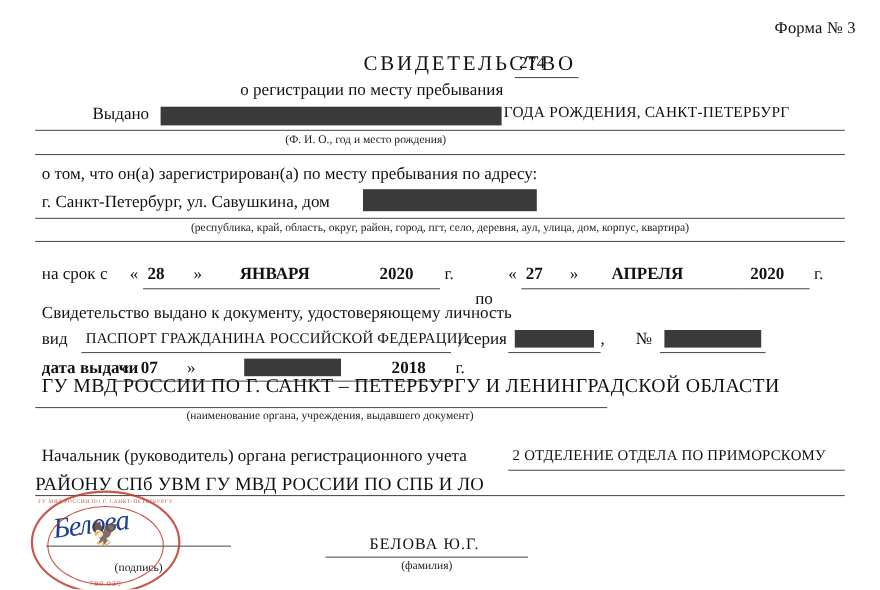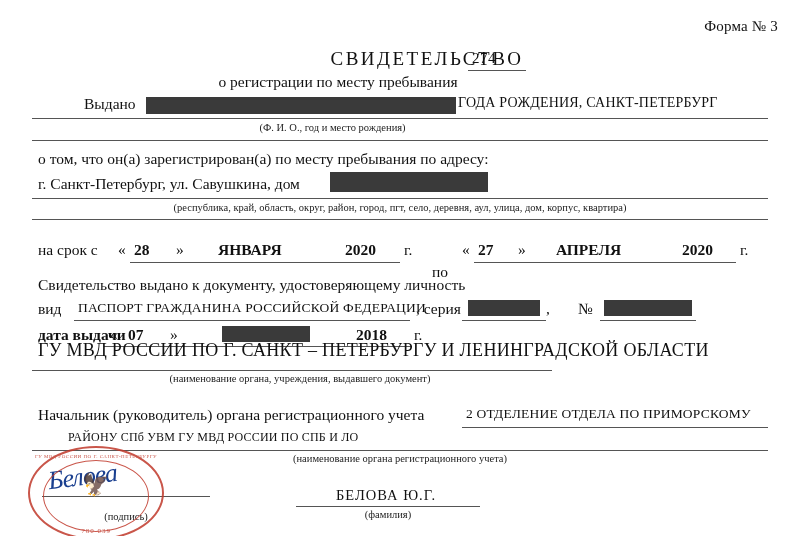--- a/index.html
+++ b/index.html
@@ -122,21 +122,21 @@
   .r-data-rule-a { top: 346px; left: 104px; width: 212px; }
   .r-data-rule-b { top: 346px; left: 316px; width: 96px; }
 
   .r-organ { top: 340px; left: 38px; font-size: 18px; letter-spacing: 0.3px; text-align: center; }
   .r-organ-rule { top: 370px; left: 32px; width: 520px; }
   .cap-organ { top: 373px; left: 0; width: 600px; }
 
   .r-nach-label { top: 406px; left: 38px; }
   .r-nach-val { top: 406px; left: 466px; font-size: 13.5px; letter-spacing: 0.2px; }
   .r-nach-rule { top: 427px; left: 462px; width: 306px; }
-  .r-nach-val2 { top: 430px; left: 32px; font-size: 12px; letter-spacing: 0.2px; margin-left: 36px; }
+  .r-nach-val2 { top: 430px; left: 32px; font-size: 17px; letter-spacing: 0.2px; }
   .r-nach-rule2 { top: 450px; left: 32px; width: 736px; }
   .cap-nach { top: 453px; left: 0; width: 800px; }
 
   .sig-rule-1 { top: 496px; left: 42px; width: 168px; }
   .cap-podpis { top: 511px; left: 42px; width: 168px; text-align: center; }
   .fam-val { top: 487px; left: 336px; font-size: 14.5px; letter-spacing: 1px; }
   .sig-rule-2 { top: 506px; left: 296px; width: 184px; }
   .cap-fam { top: 509px; left: 296px; width: 184px; }
 
   
@@ -268,21 +268,20 @@
 
   <div class="abs r-organ">ГУ  МВД  РОССИИ  ПО  Г. САНКТ – ПЕТЕРБУРГУ  И  ЛЕНИНГРАДСКОЙ ОБЛАСТИ</div>
   <div class="abs rule r-organ-rule"></div>
   <div class="abs lbl r-nach-label">Начальник (руководитель) органа регистрационного учета</div>
 
   <div class="abs small-center cap-organ">(наименование органа, учреждения, выдавшего документ)</div>
   <div class="abs r-nach-val">2 ОТДЕЛЕНИЕ ОТДЕЛА  ПО ПРИМОРСКОМУ</div>
   <div class="abs rule r-nach-rule"></div>
   <div class="abs r-nach-val2">РАЙОНУ СПб УВМ  ГУ  МВД  РОССИИ  ПО СПБ  И  ЛО</div>
   <div class="abs rule r-nach-rule2"></div>
-  <div class="abs small-center cap-nach">(наименование органа регистрационного учета)</div>
 
   <div class="abs signature">Белова</div>
   <div class="abs rule sig-rule-1"></div>
   <div class="abs small-center cap-podpis">(подпись)</div>
   <div class="abs fam-val">БЕЛОВА Ю.Г.</div>
   <div class="abs rule sig-rule-2"></div>
   <div class="abs small-center cap-fam">(фамилия)</div>
 
   <div class="abs stamp">
     <div class="stamp-inner"></div>

